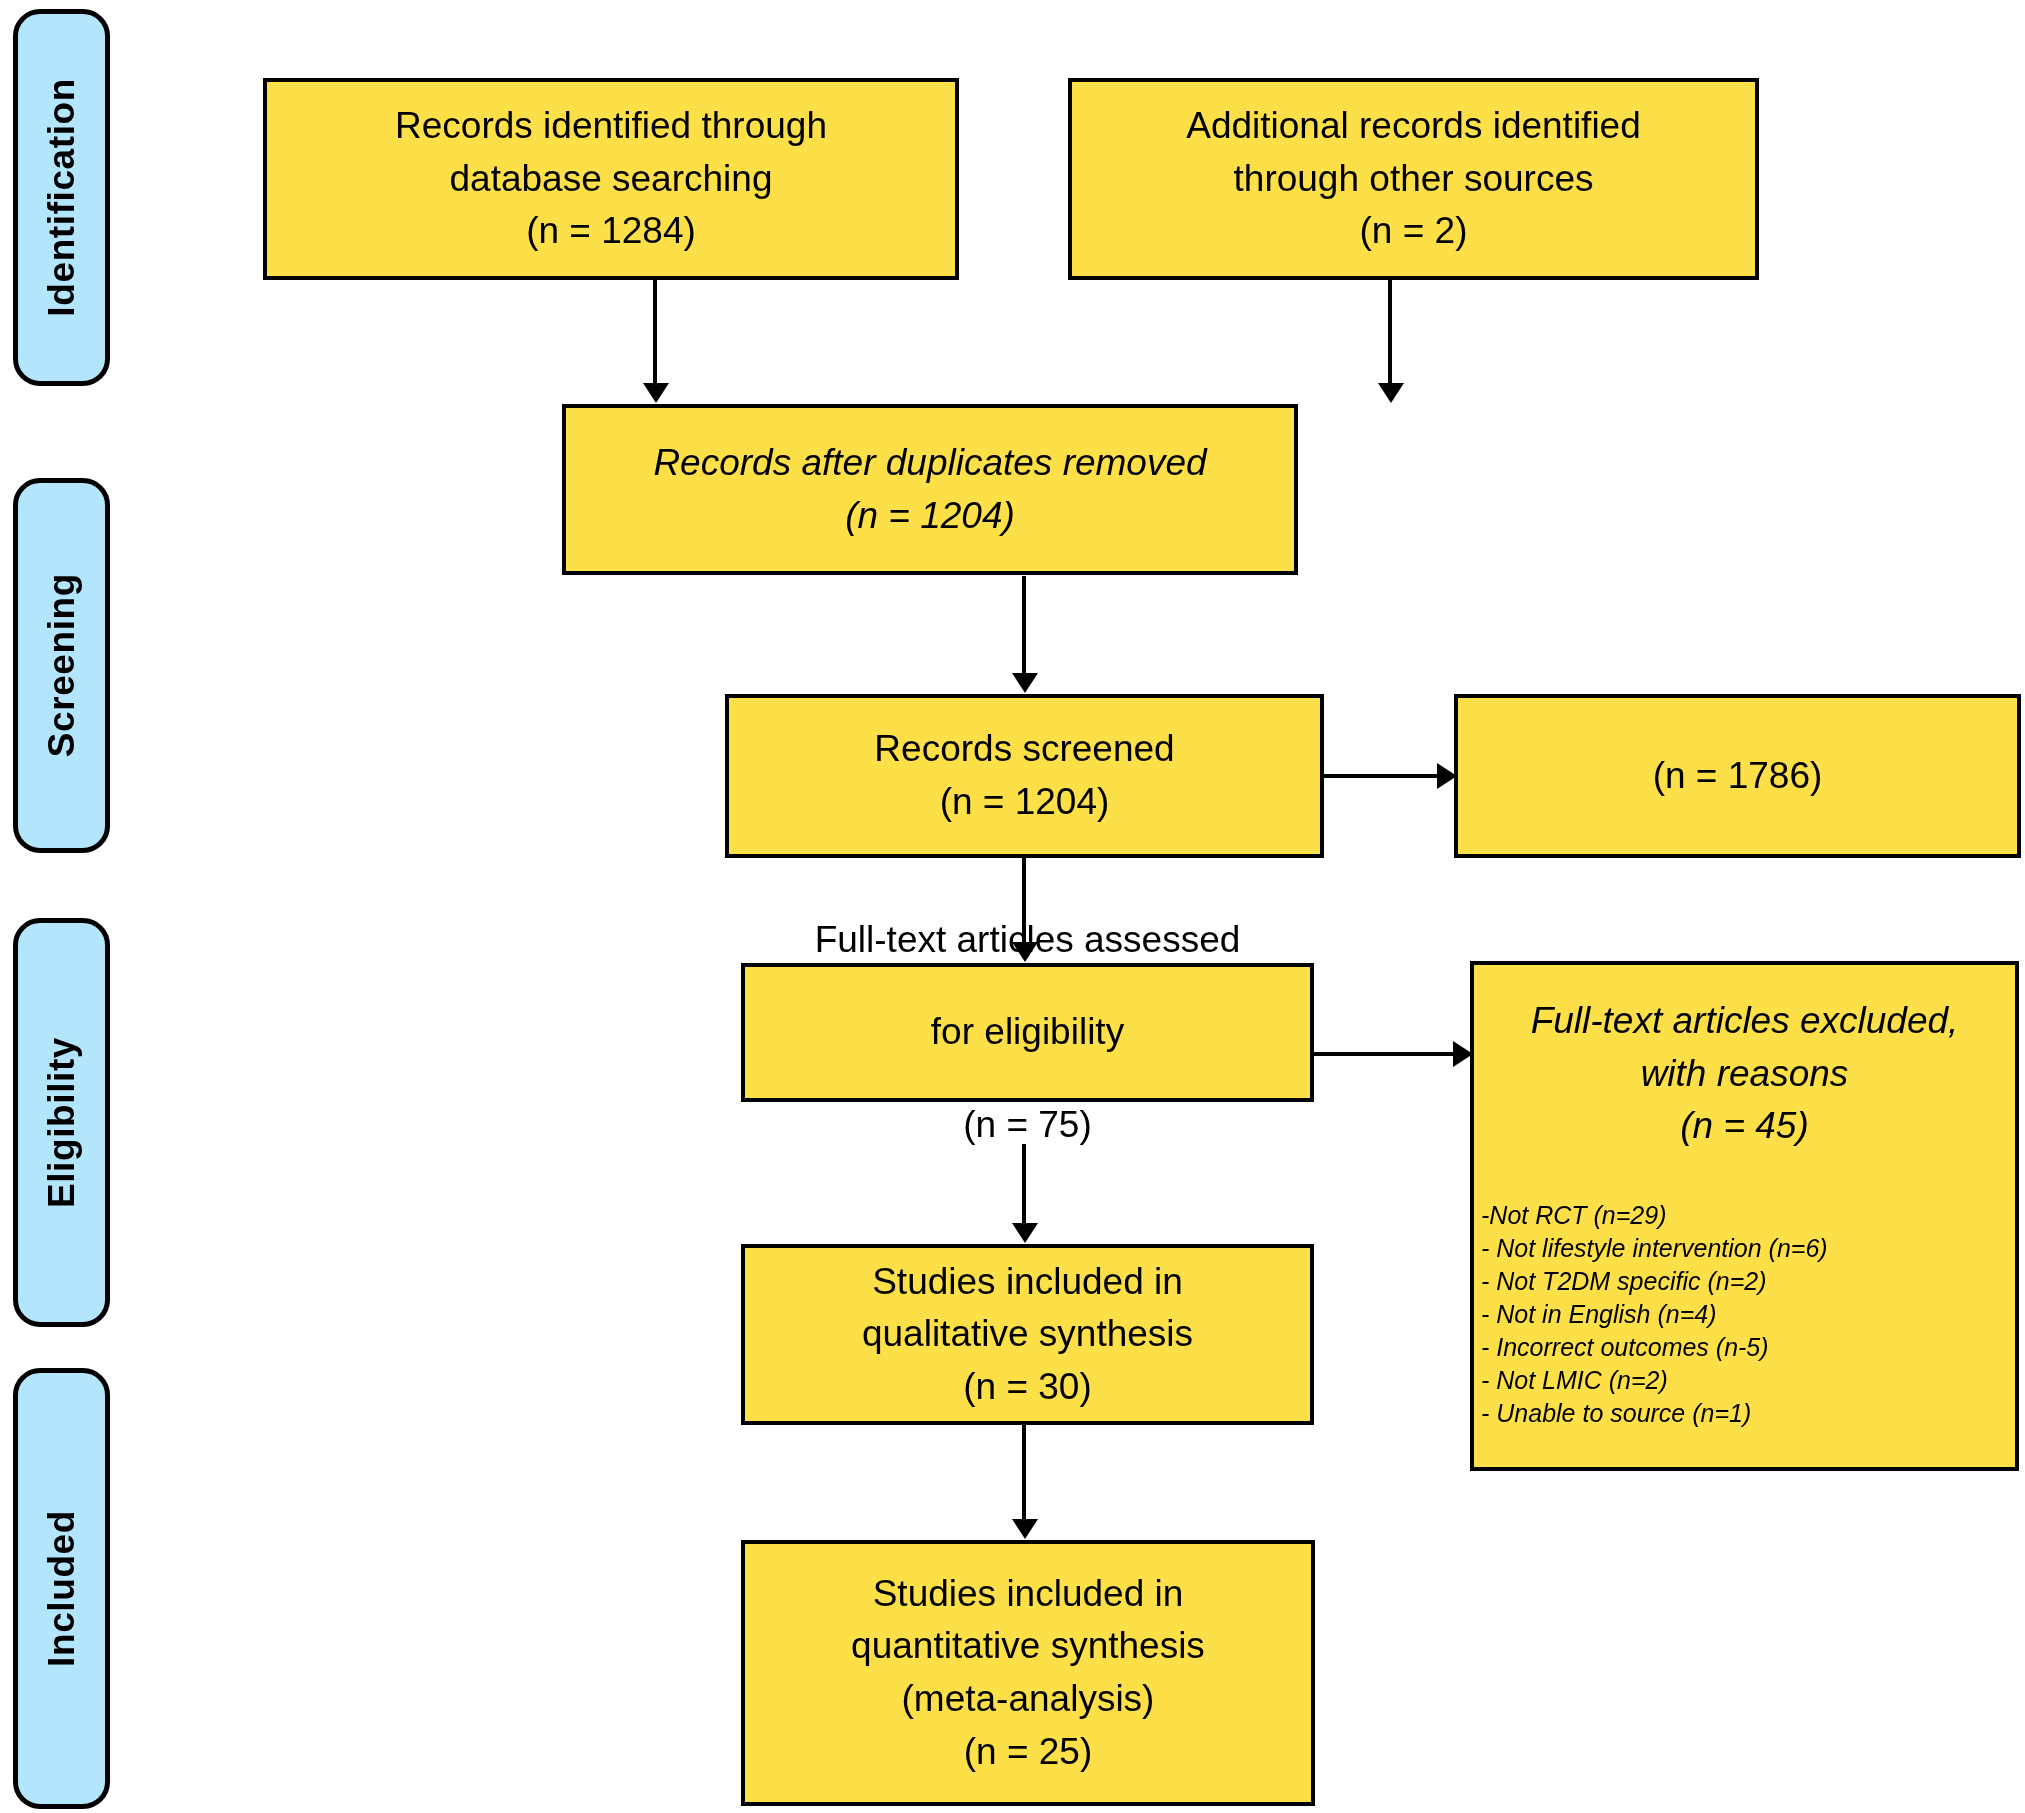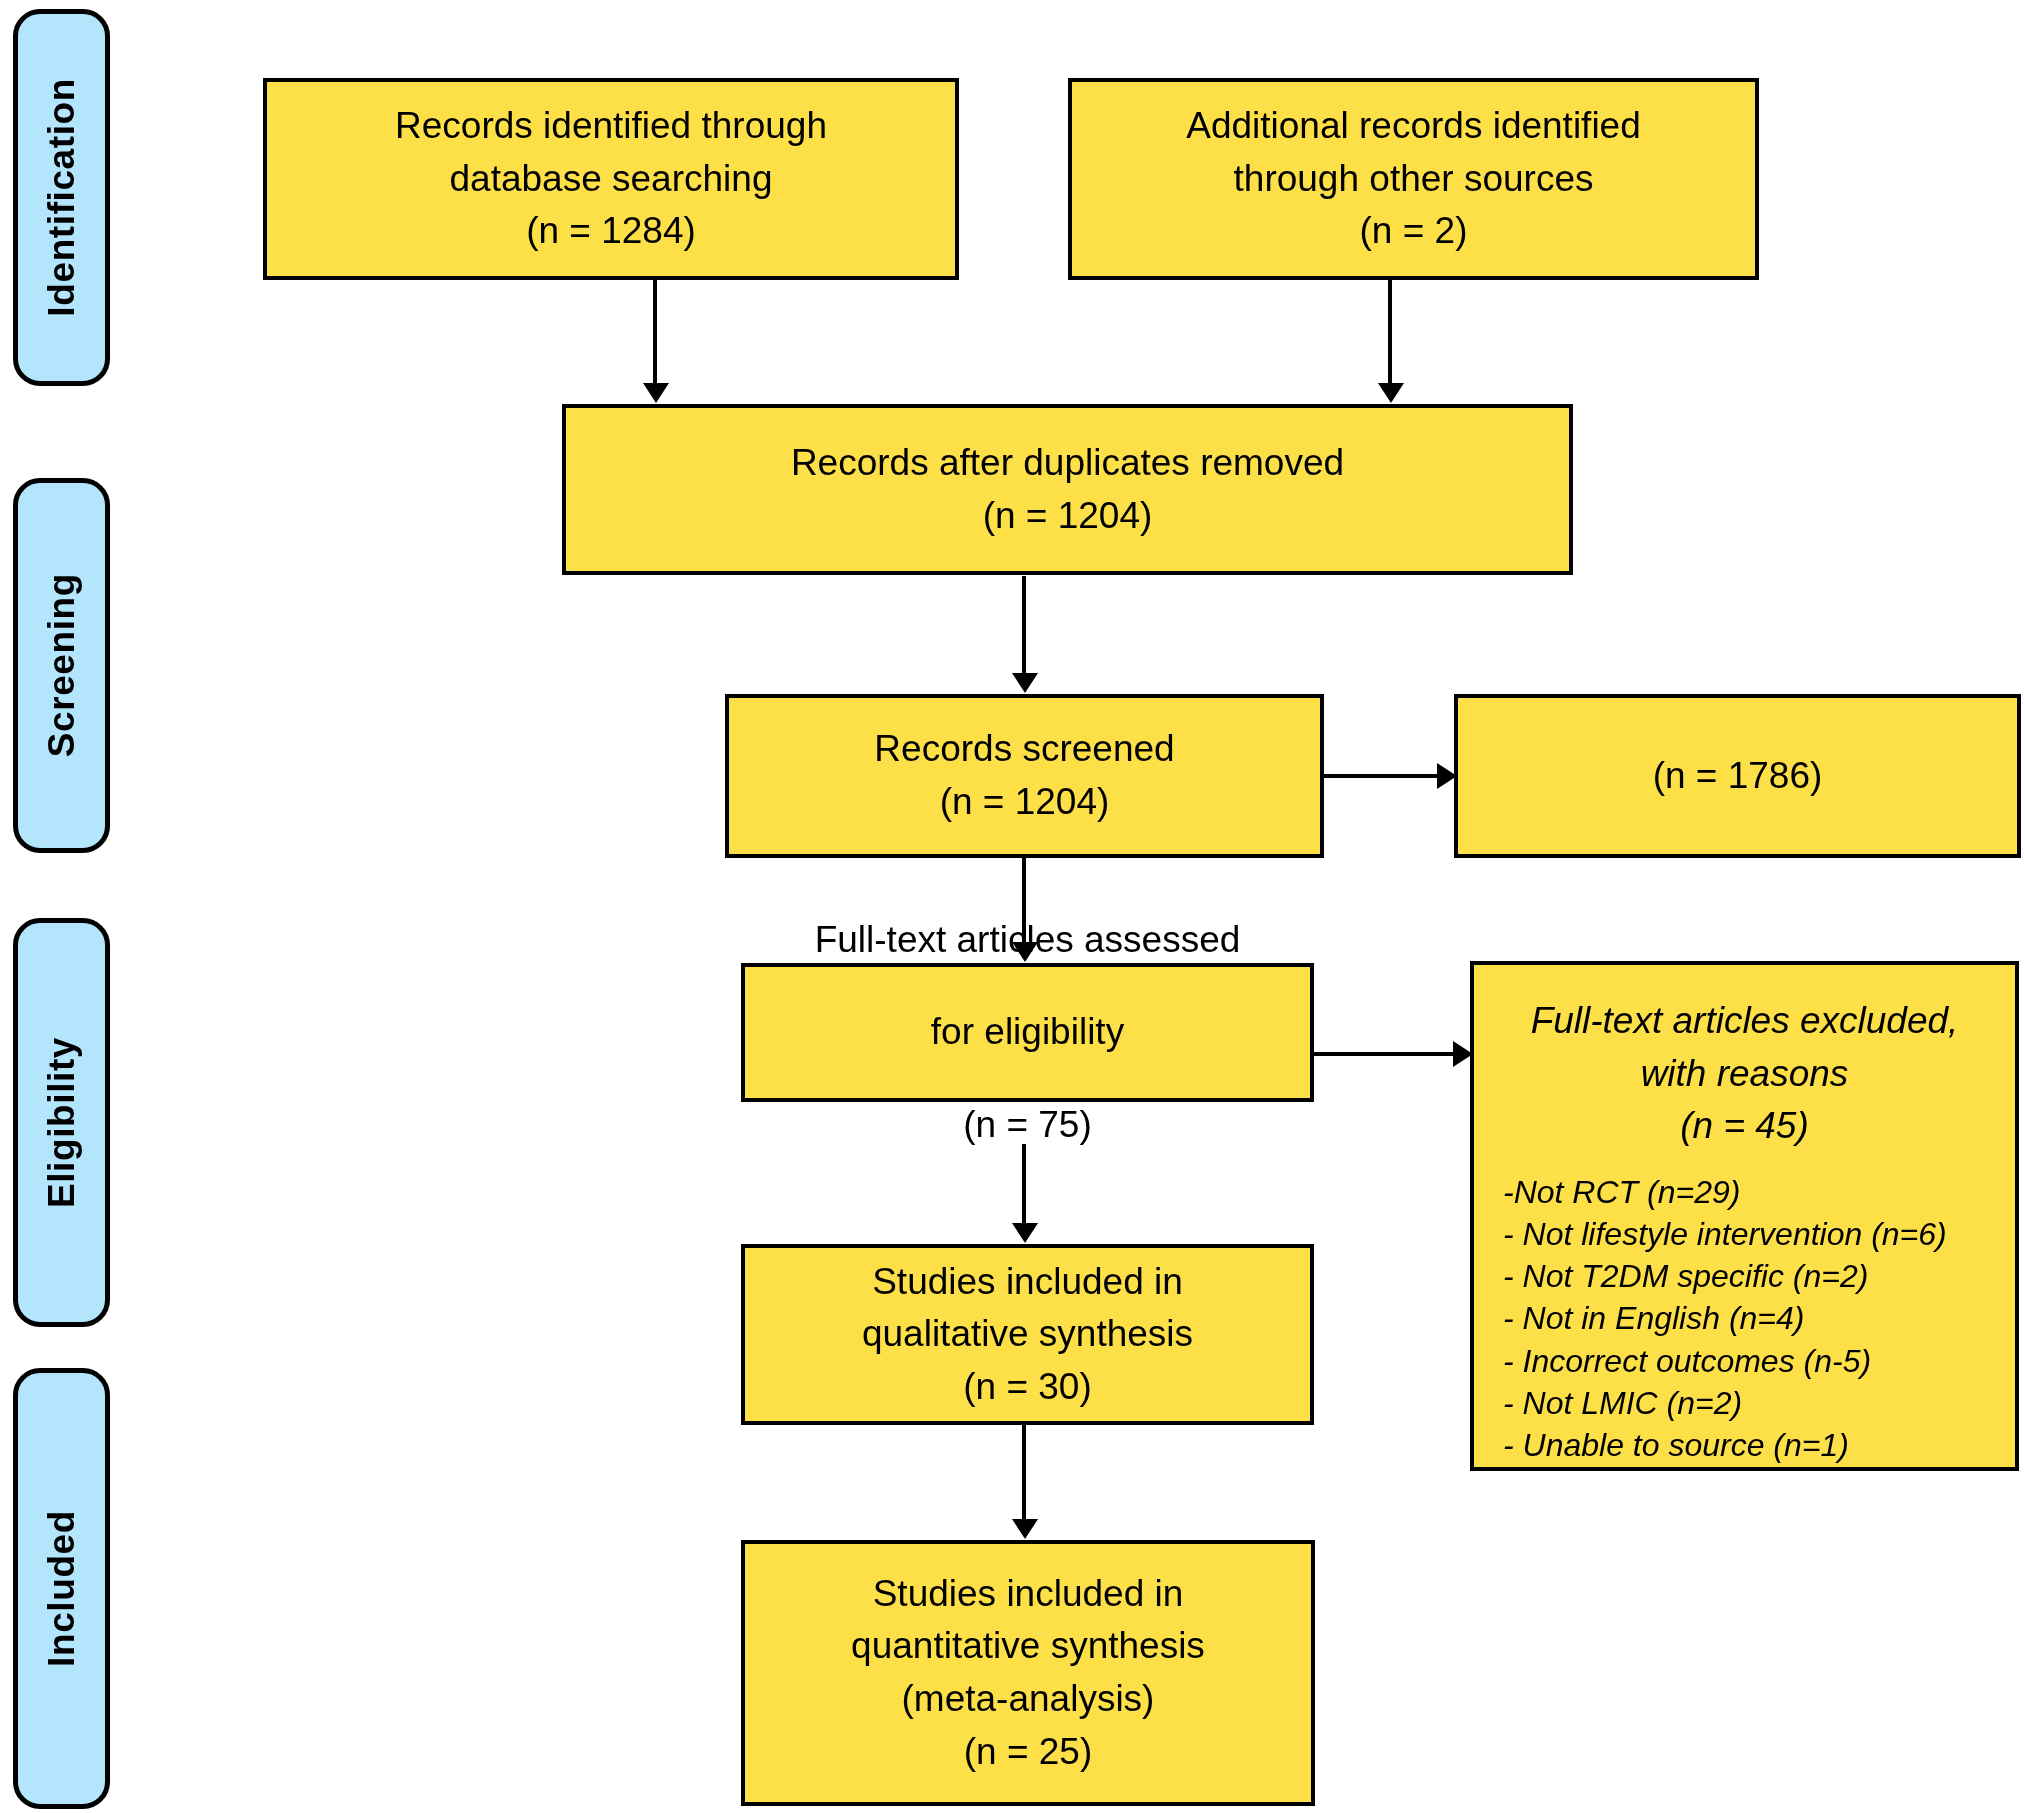--- a/index.html
+++ b/index.html
@@ -52,24 +52,24 @@
   .reason-head{
     width:100%;
     text-align:center;
     margin-top:30px;
     font-size:37px;
     line-height:1.42;
   }
   .reason-list{
     width:100%;
     box-sizing:border-box;
-    padding:0 0 0 29px;
-    margin-top:18px;
+    padding:0 0 0 7px;
+    margin-top:46px;
     text-align:left;
-    font-size:32px;
+    font-size:25px;
     line-height:1.32;
   }
   .reason-list .ln{white-space:nowrap;display:block;}
 
   
   .vline{position:absolute;background:#000;width:4.1px;}
   .hline{position:absolute;background:#000;height:4.1px;}
   .arrow-down{
     position:absolute;
     width:0;height:0;
@@ -117,21 +117,21 @@
     <span class="ln">through other sources</span>
     <span class="ln">(n = 2)</span>
   </div>
 
   <div class="vline" style="left:653px;top:279px;height:105px;"></div>
   <div class="arrow-down" style="left:643px;top:383px;"></div>
 
   <div class="vline" style="left:1388px;top:279px;height:105px;"></div>
   <div class="arrow-down" style="left:1378px;top:383px;"></div>
 
-  <div class="node" style="left:562px;top:404px;width:1011px;height:171px;">
+  <div class="node" style="left:562px;top:404px;width:736px;height:171px;font-style:italic;">
     <span class="ln">Records after duplicates removed</span>
     <span class="ln">(n = 1204)</span>
   </div>
 
   <div class="vline" style="left:1022px;top:576px;height:98px;"></div>
   <div class="arrow-down" style="left:1012px;top:673px;"></div>
 
   <div class="node" style="left:725px;top:694px;width:599px;height:164px;">
     <span class="ln">Records screened</span>
     <span class="ln">(n = 1204)</span>

